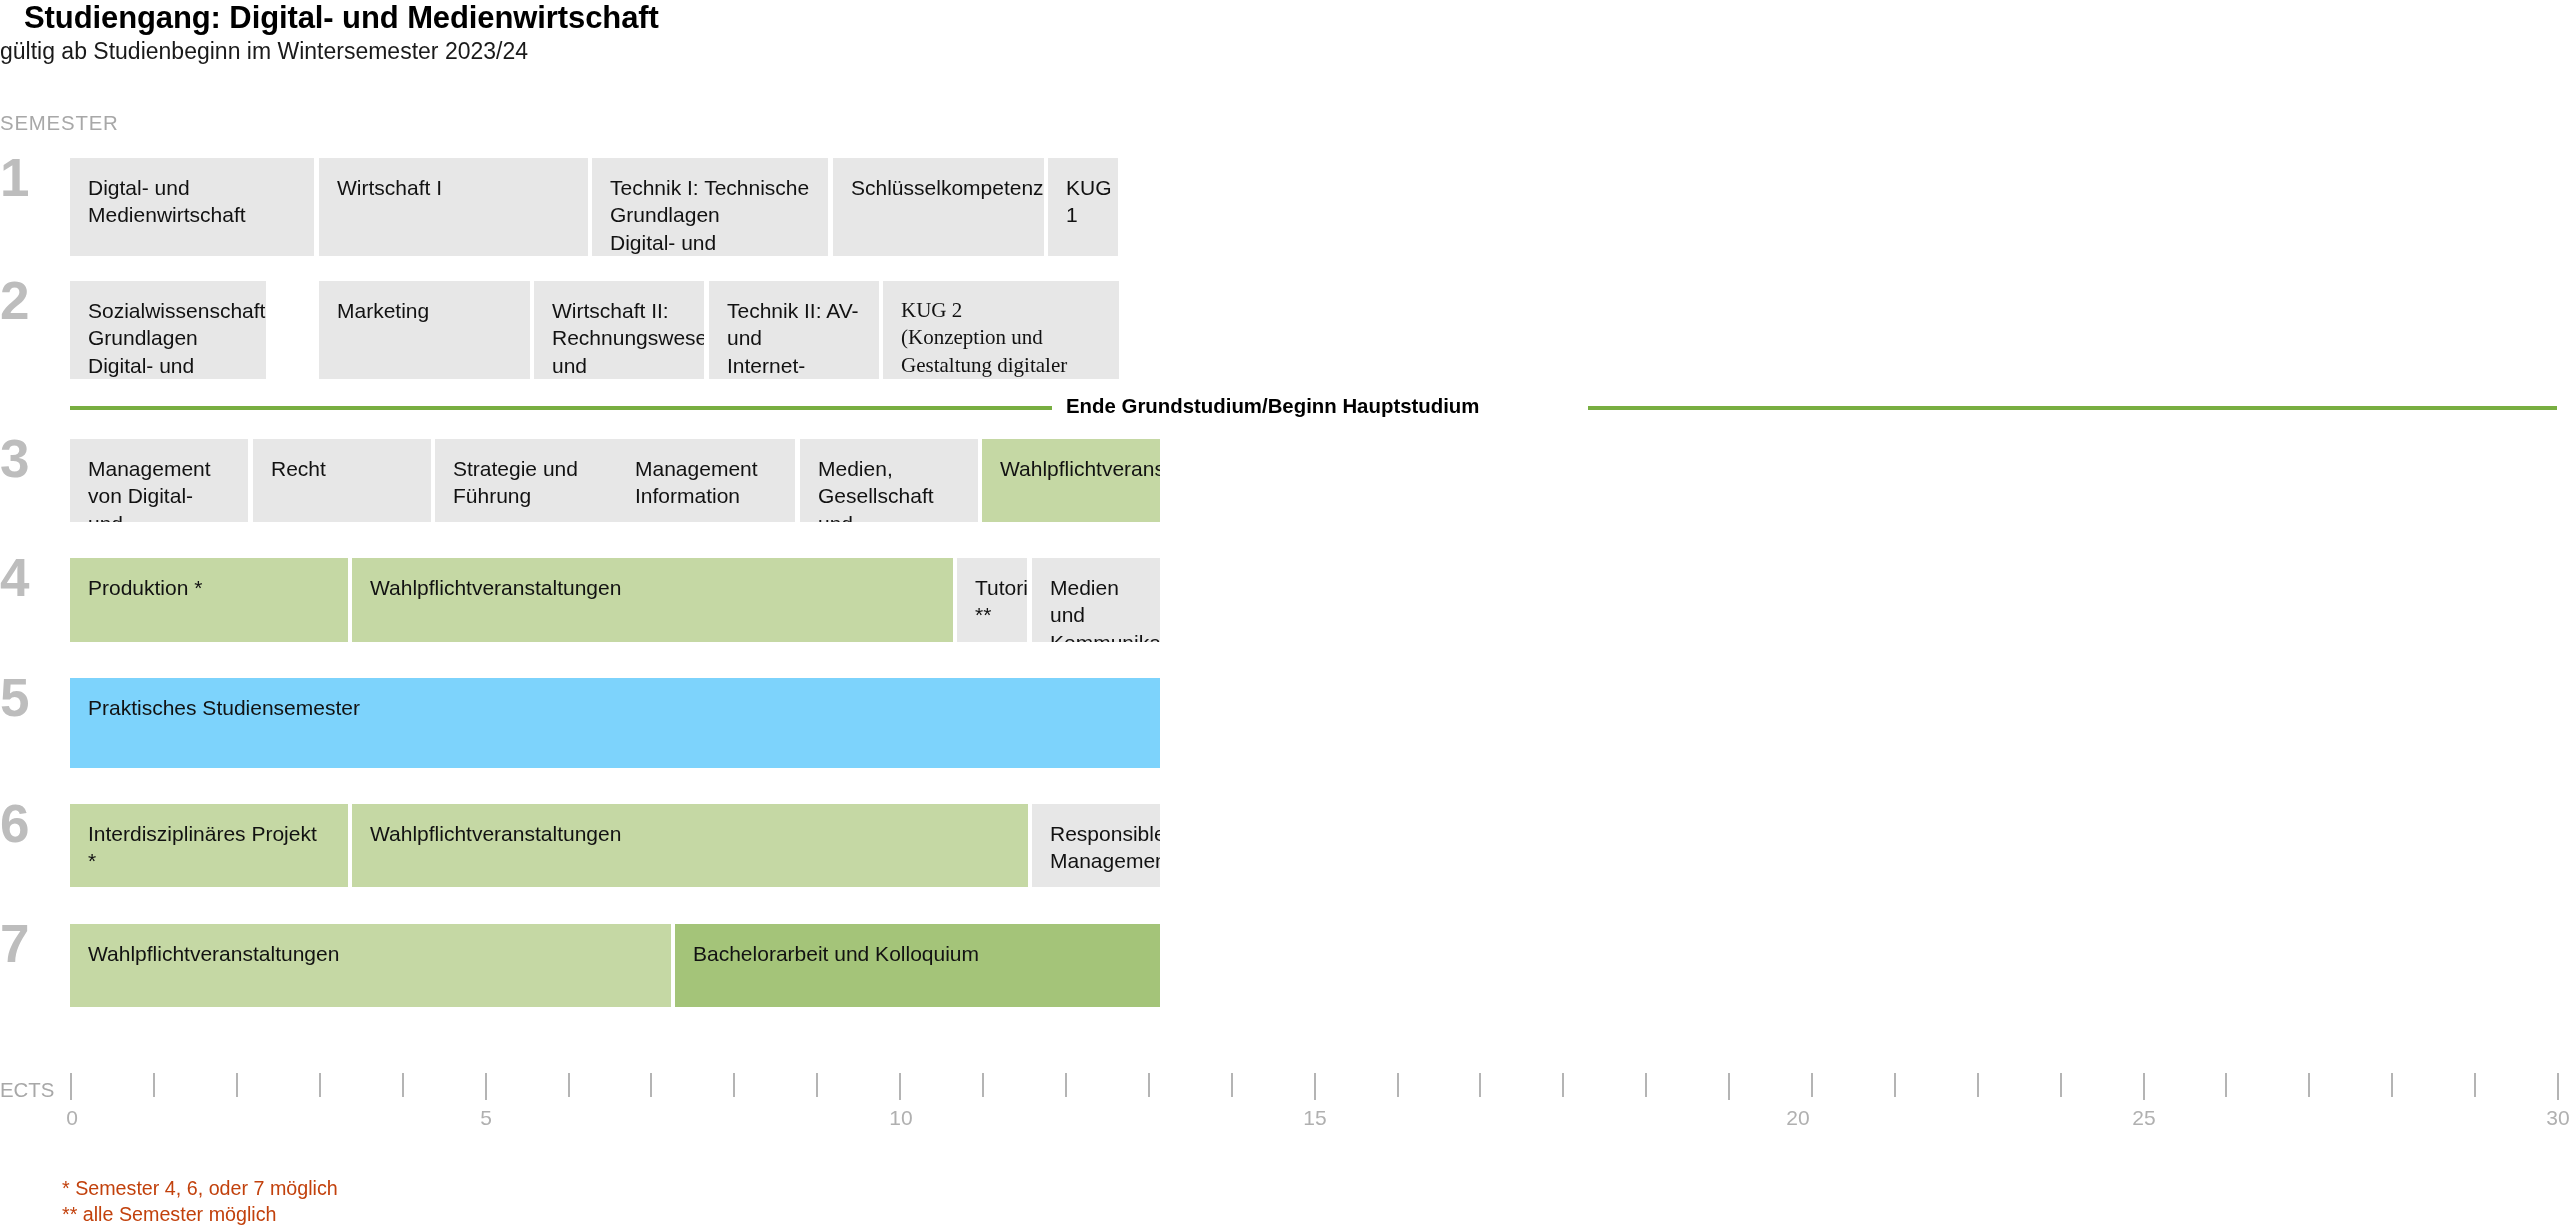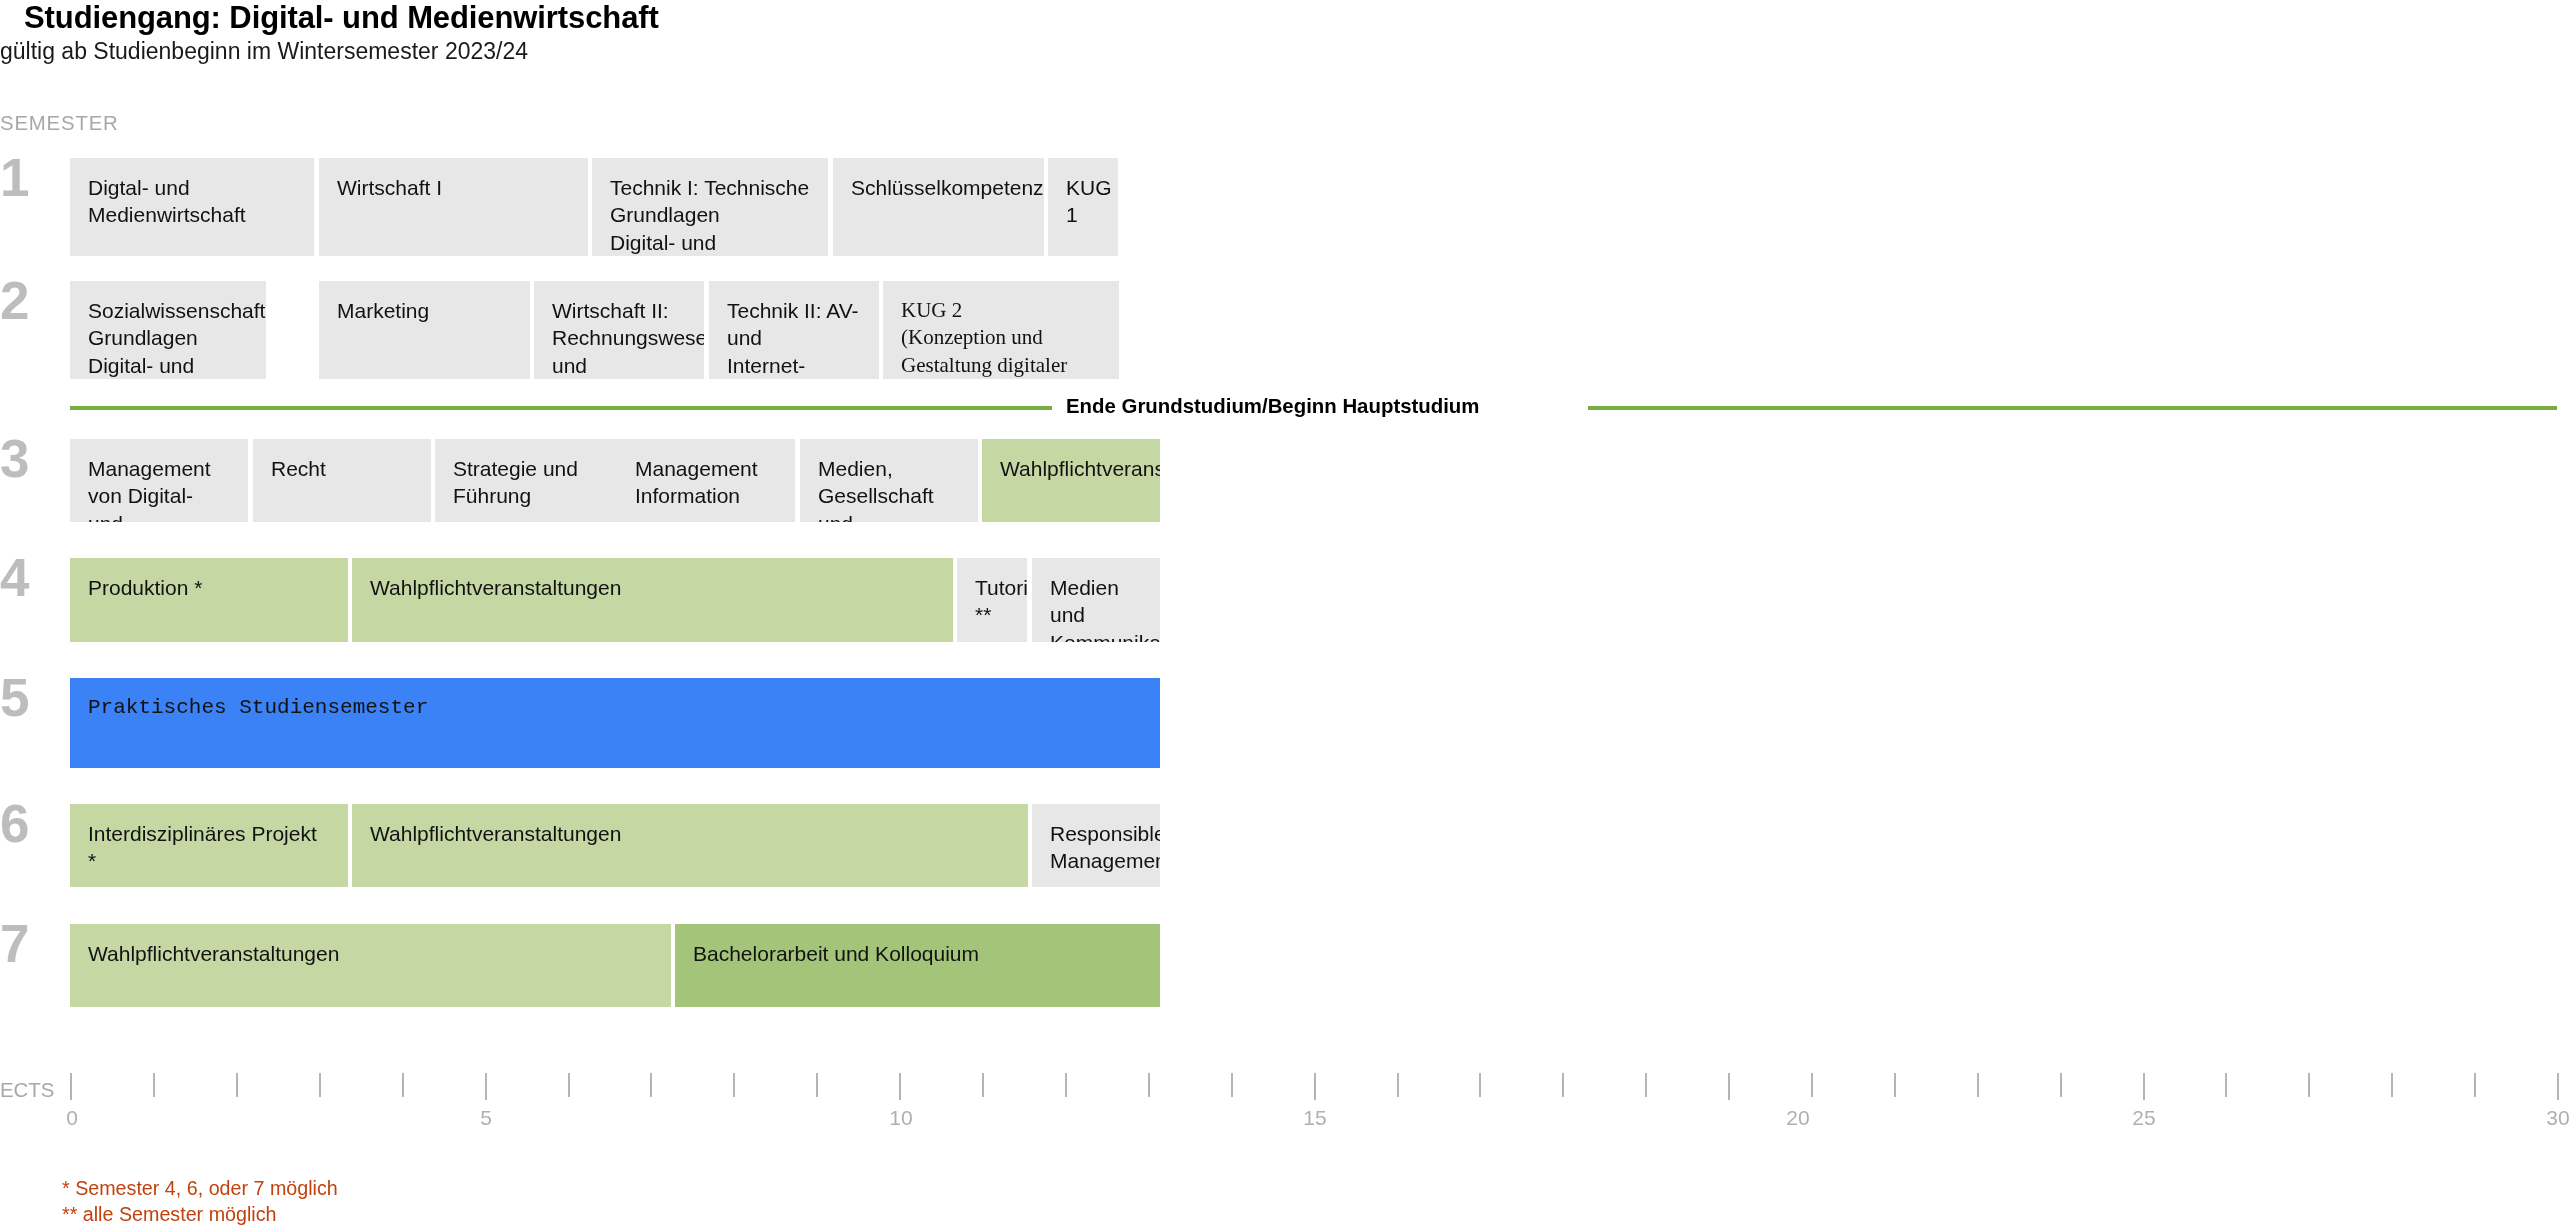--- a/index.html
+++ b/index.html
@@ -46,21 +46,21 @@
     background: #e7e7e7;
     color: #121212;
     font-size: 21px;
     line-height: 1.33;
     padding: 15.5px 18px 0 18px;
     overflow: hidden;
     white-space: pre-line;
   }
   .block.green-light { background: #c5d8a4; }
   .block.green-mid   { background: #a4c479; }
-  .block.green-dark  { background: #3b82f6; font-family: Liberation Mono, monospace; }
+  .block.green-dark  { background: #7dd3fc; }
 
   
   .divider { position: absolute; left: 0; width: 2576px; height: 24px; }
   .divider .line {
     position: absolute; top: 11.2px; height: 3.5px; background: #78ae41;
   }
   .divider .line.left  { left: 70px; right: auto; }
   .divider .line.right { right: 19px; }
   .divider .dtext {
     position: absolute; top: 0px;

